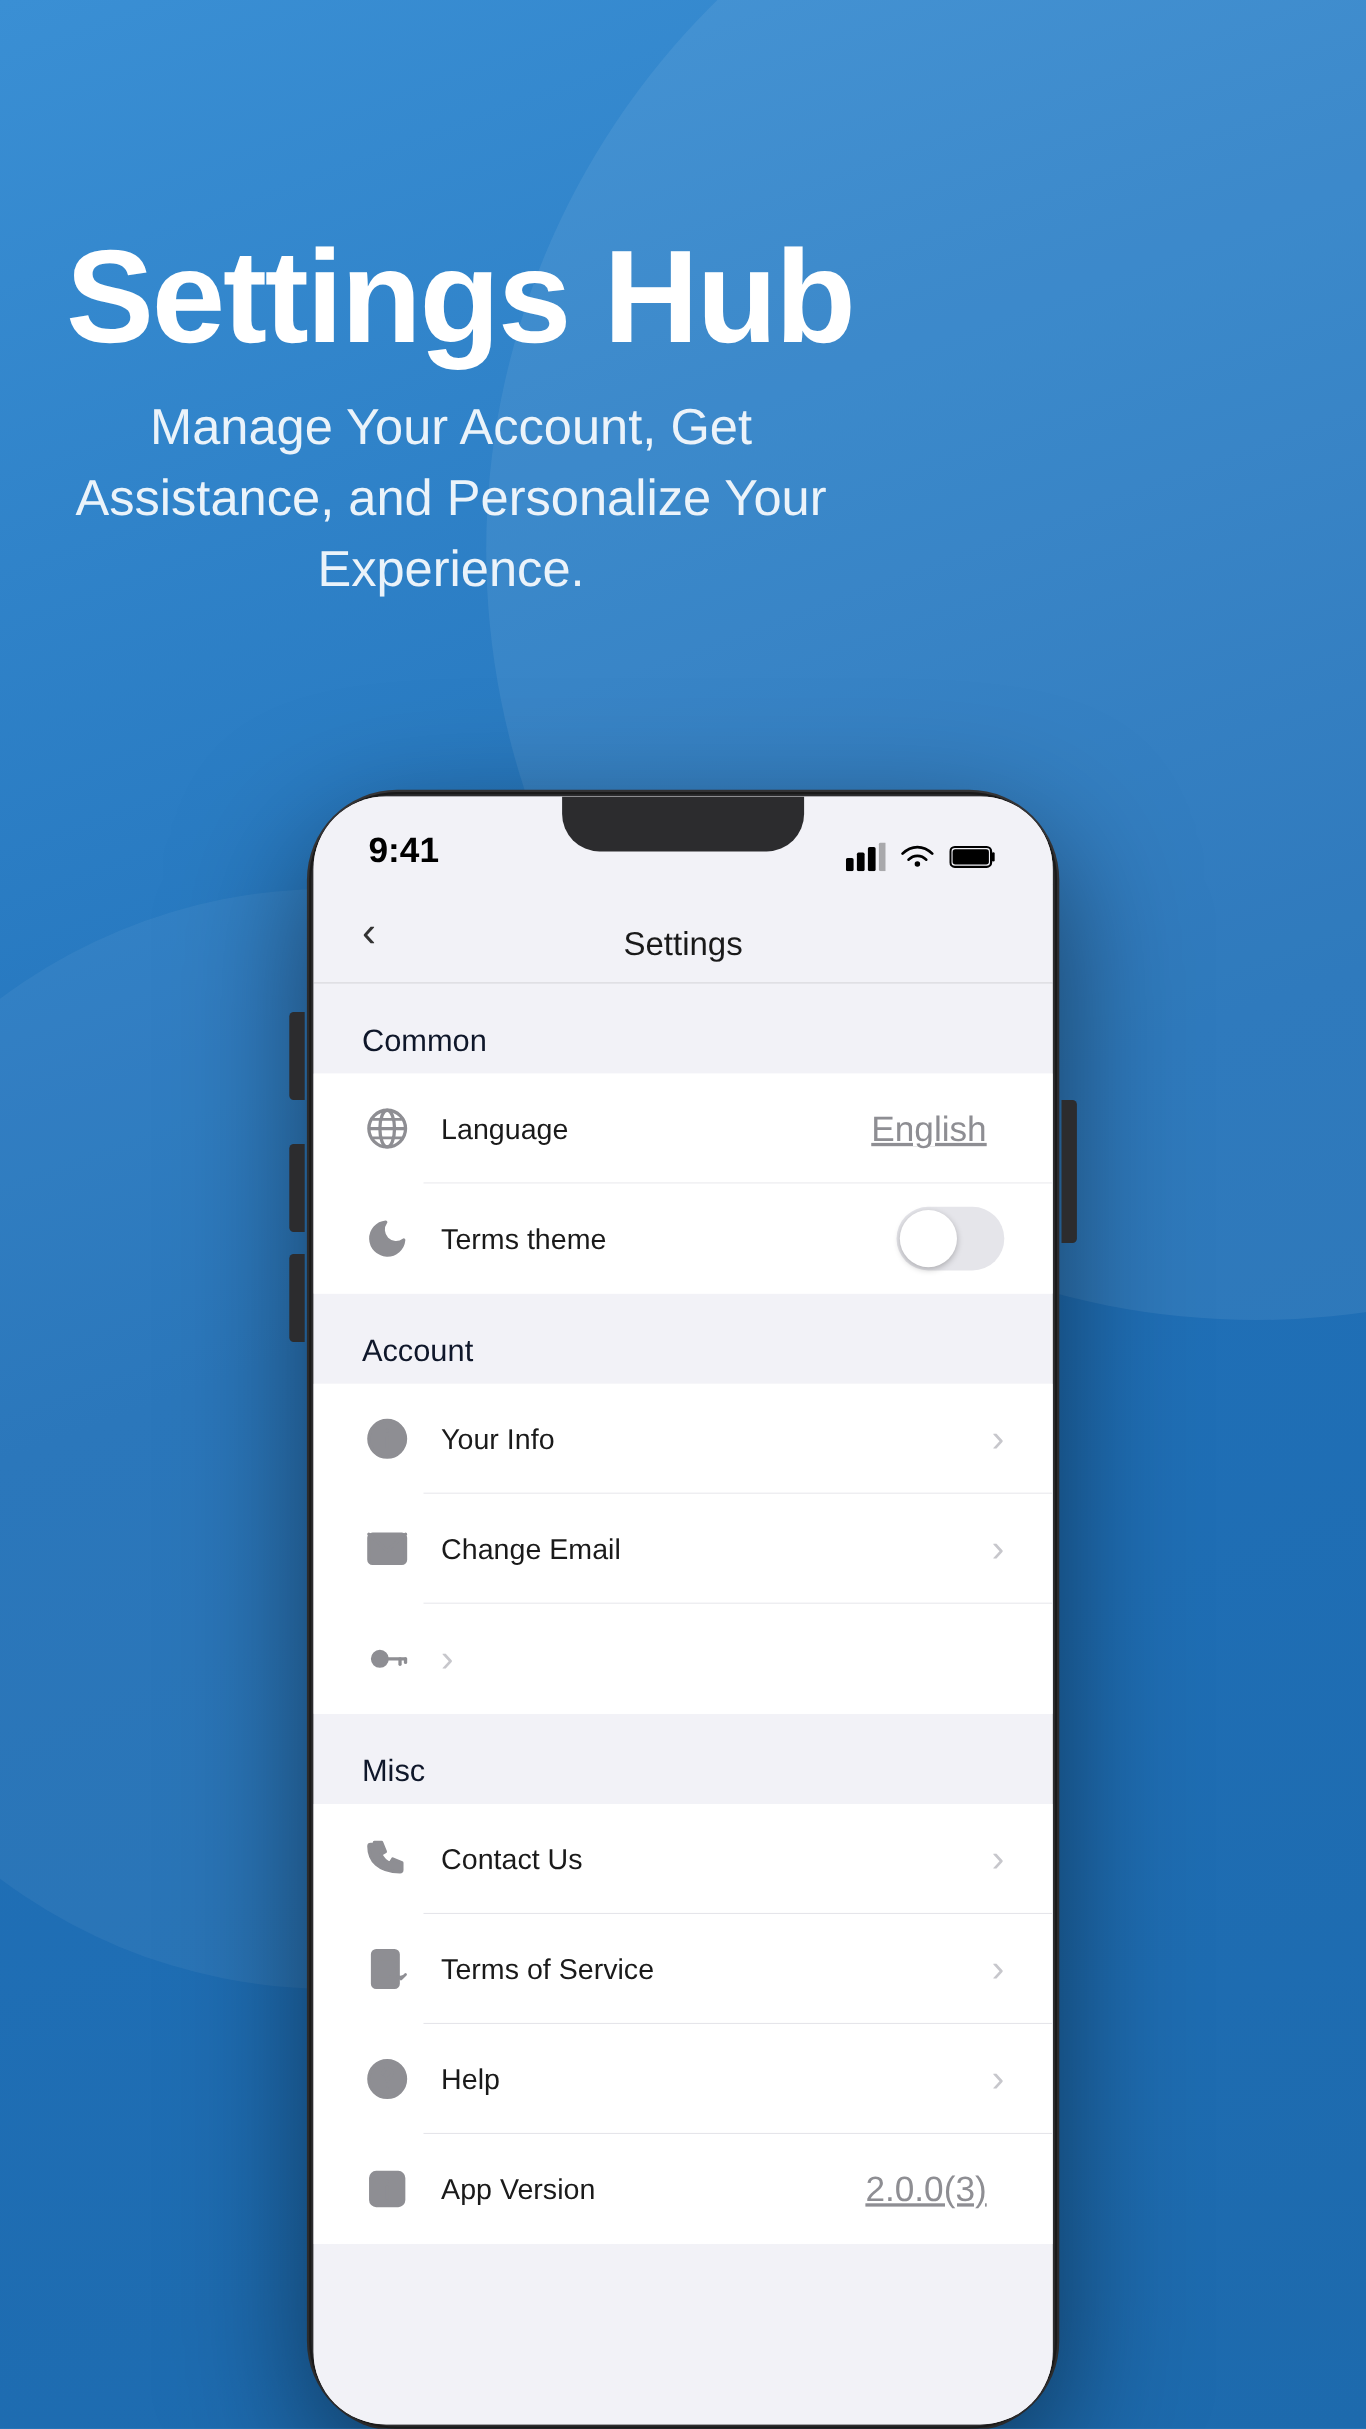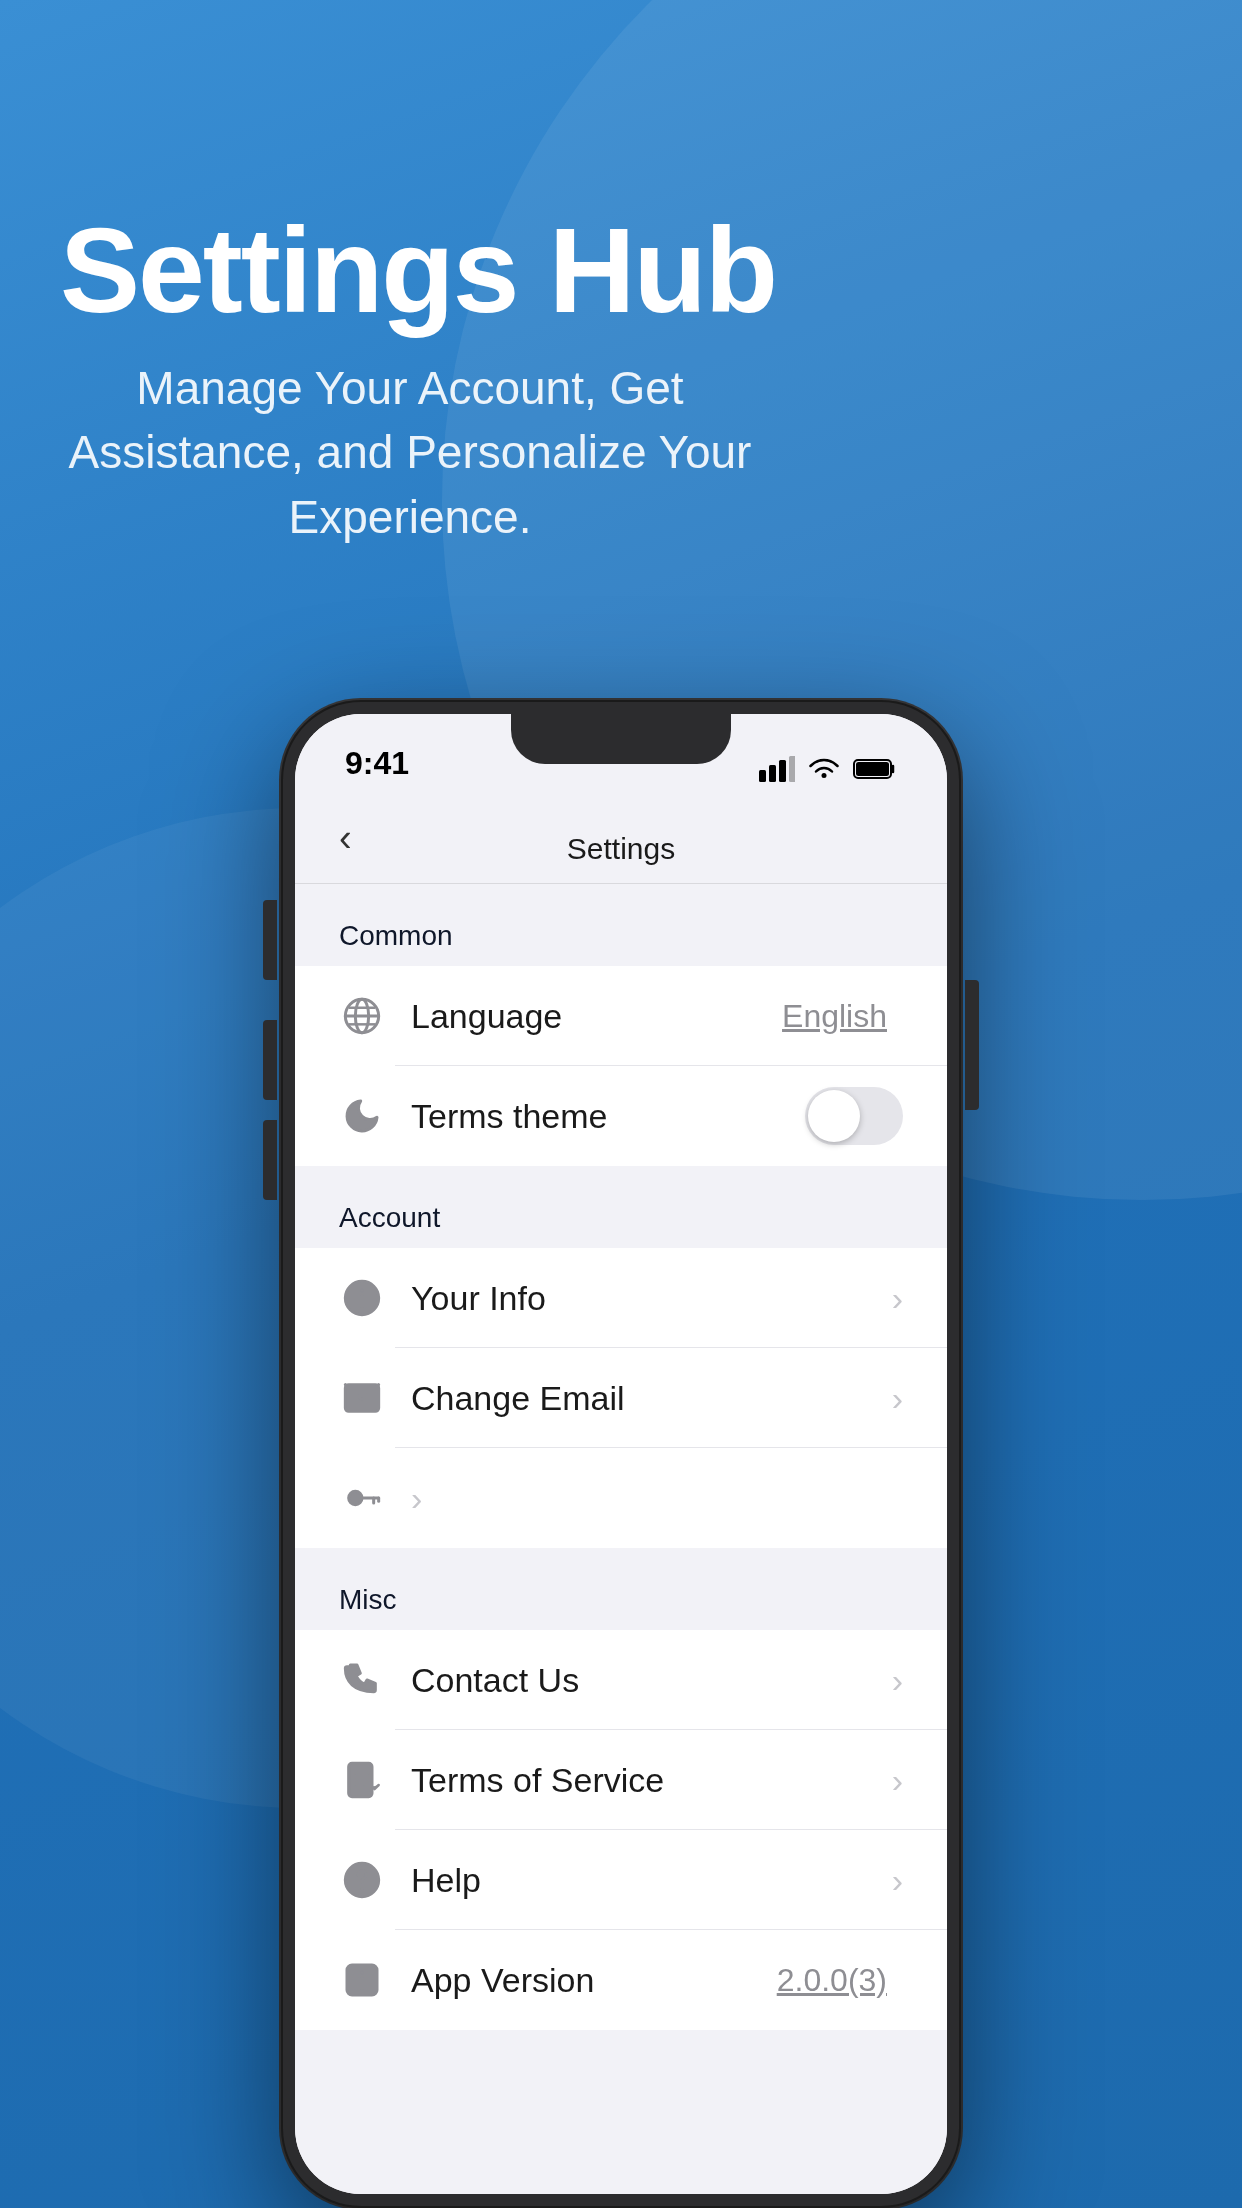--- a/index.html
+++ b/index.html
@@ -76,21 +76,21 @@
       transform: translateX(-50%);
       width: 720px;
       display: flex;
       justify-content: center;
     }
 
     .phone-frame {
       width: 680px;
       background: #2c2c2e;
       border-radius: 80px;
-      padding: 14px;
+      padding: 4px;
       box-shadow:
         0 40px 120px rgba(0,0,0,0.5),
         0 0 0 2px #3a3a3c,
         inset 0 0 0 2px #1a1a1a;
       position: relative;
     }
 
     
     .phone-frame::before {
       content: '';
@@ -244,21 +244,21 @@
       flex-shrink: 0;
     }
 
     .row-icon svg {
       width: 40px;
       height: 40px;
       fill: #8e8e93;
     }
 
     .row-label {
-      font-size: 34px;
+      font-size: 26px;
       color: #1a1a1a;
       font-weight: 400;
       flex: 1;
     }
 
     .row-value {
       font-size: 32px;
       color: #8e8e93;
       margin-right: 16px;
       text-decoration: underline;

